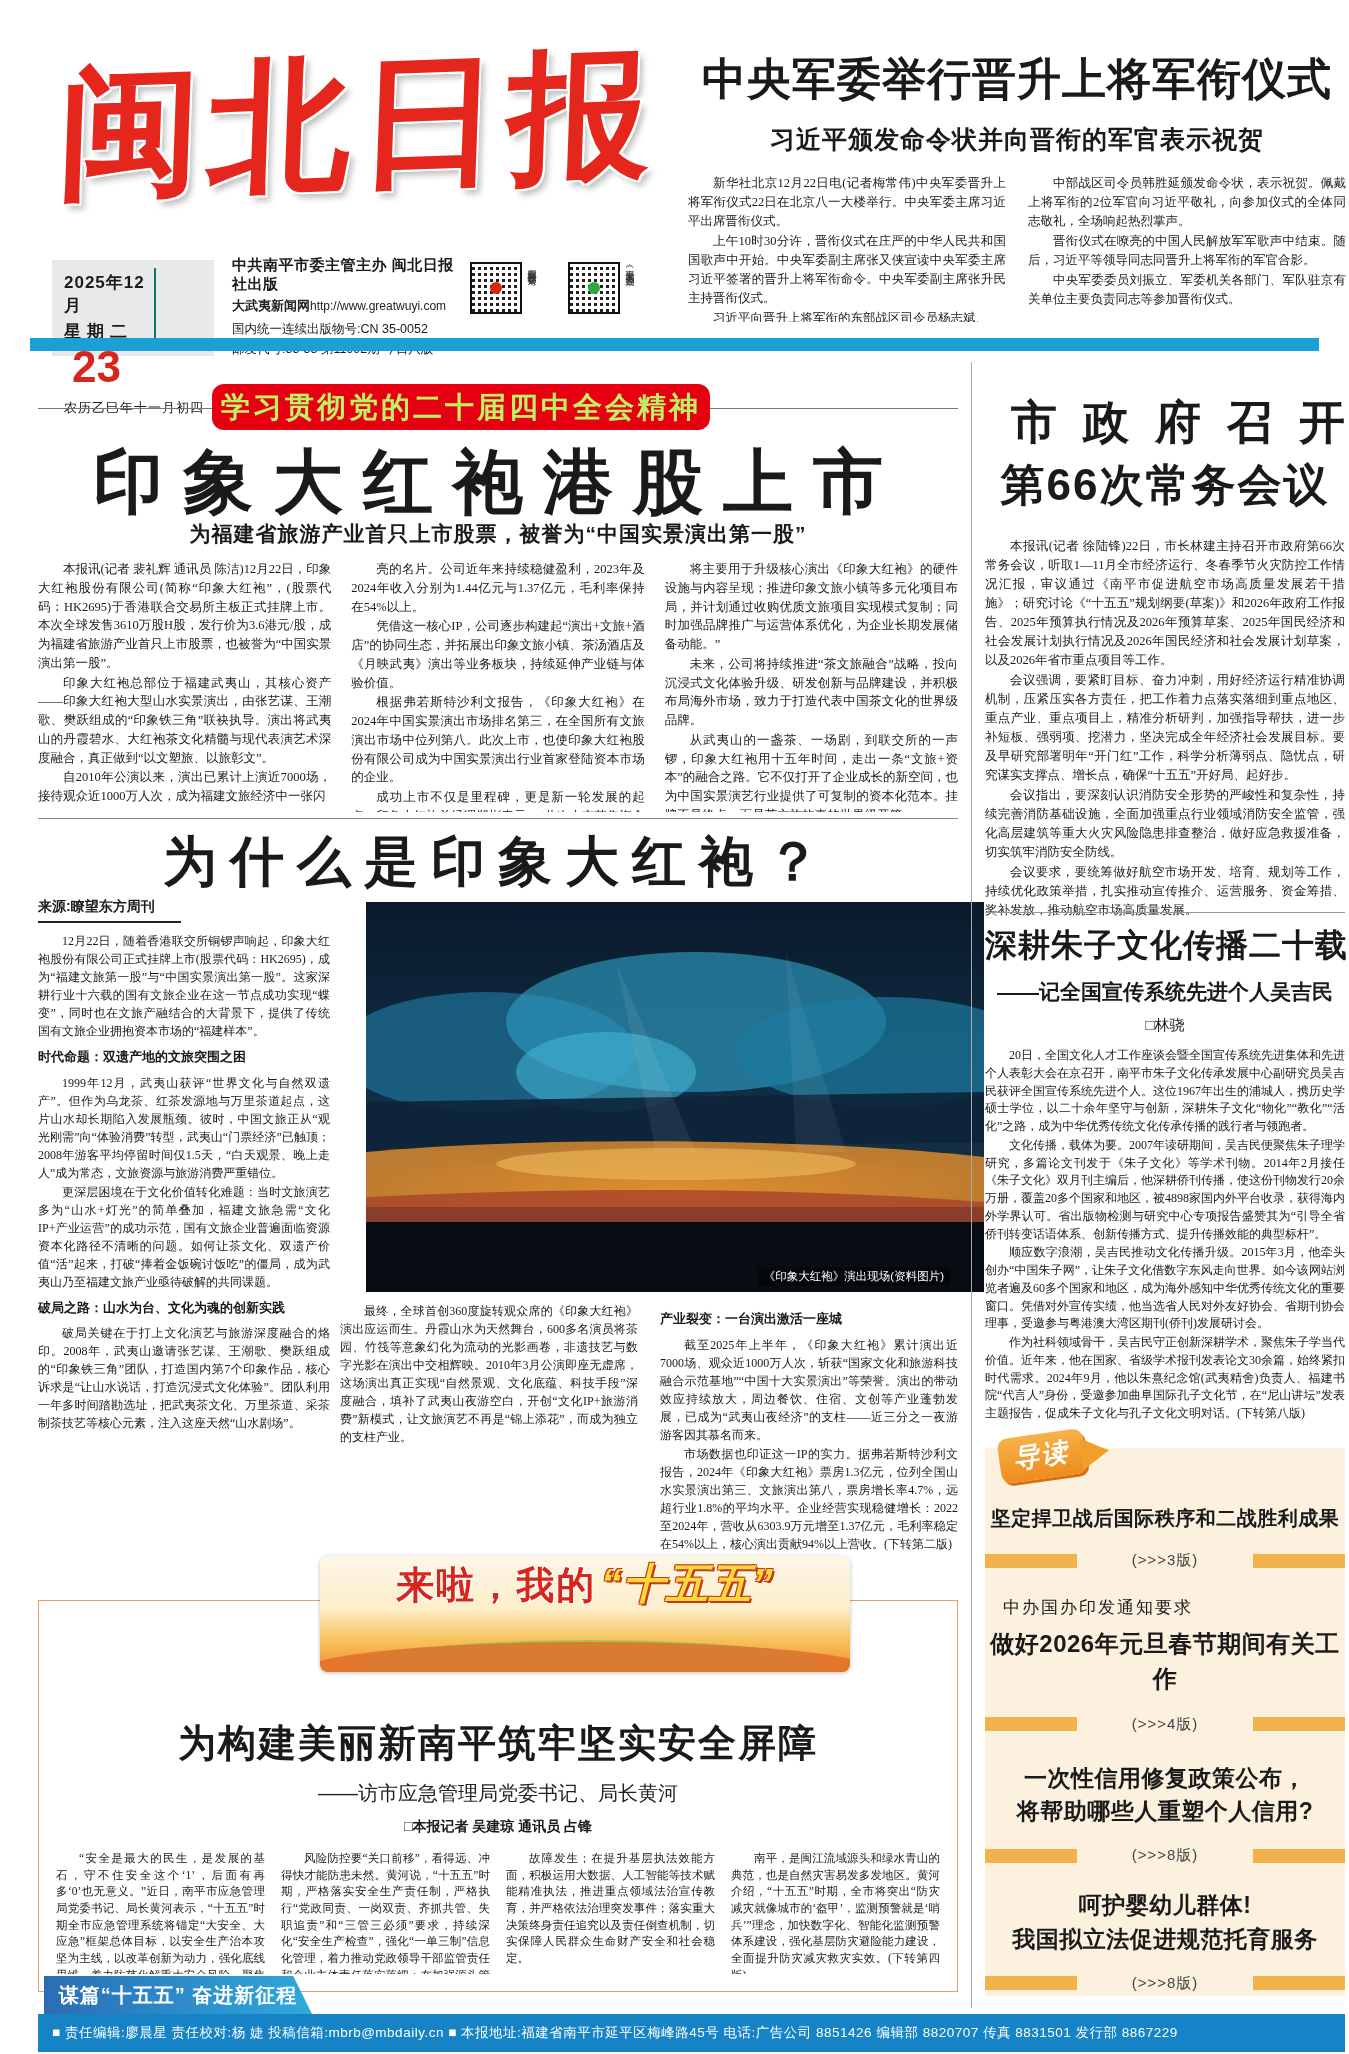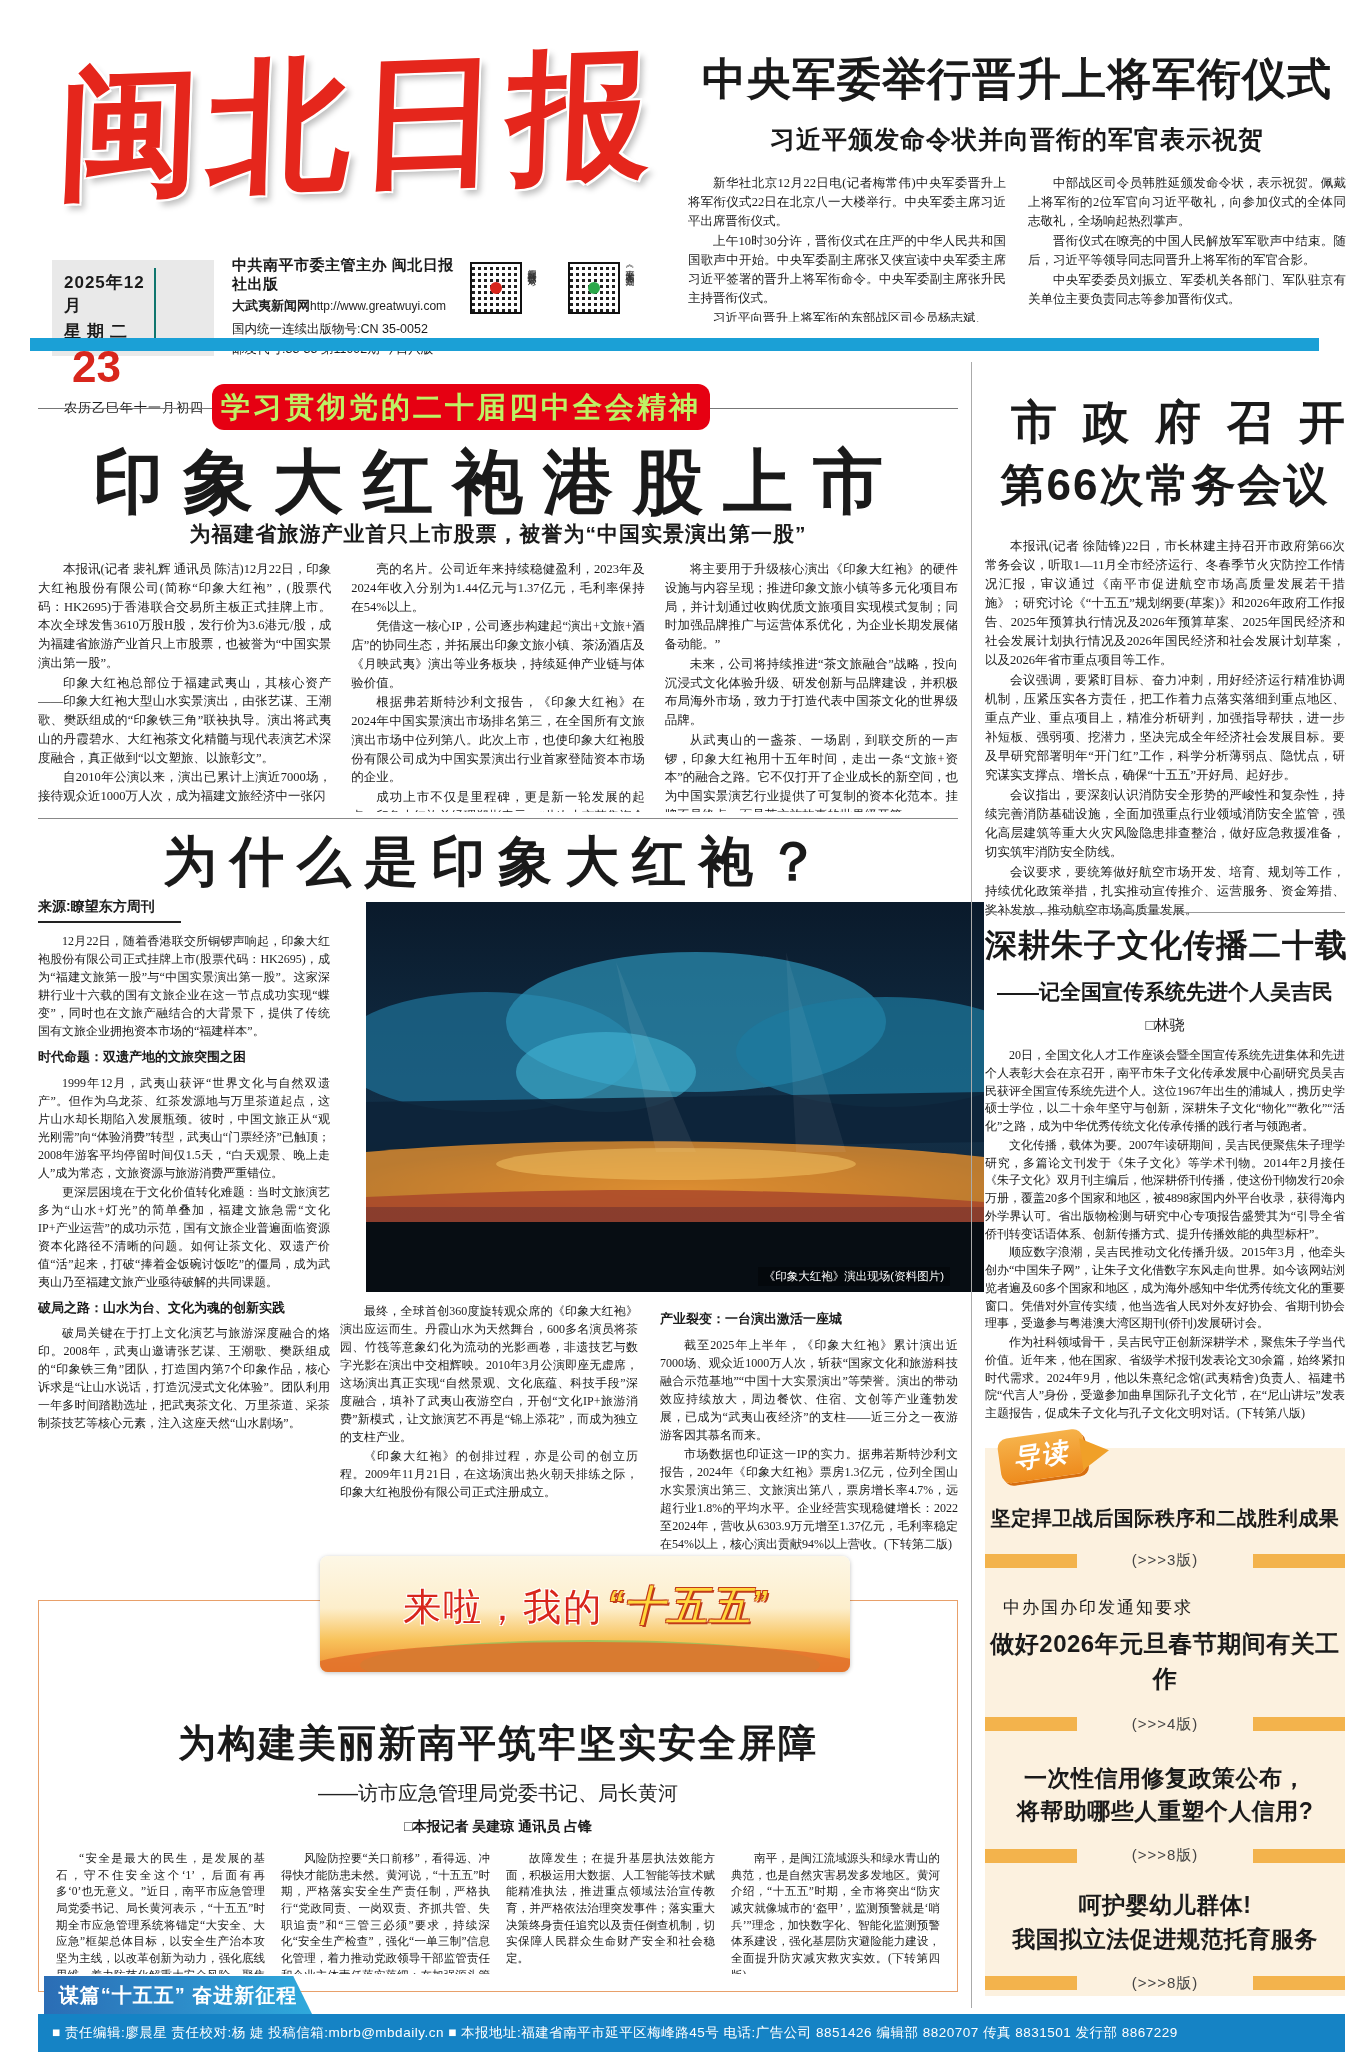--- a/index.html
+++ b/index.html
@@ -101,21 +101,21 @@
 
   
   #bottom-box{left:38px;top:1600px;width:920px;height:392px;border:1px solid #e8a06a;}
   #sww-banner{left:320px;top:1556px;width:530px;height:116px;border-radius:8px;overflow:hidden;
      background:linear-gradient(180deg,#fdf7e6 0%,#fdeecb 45%,#f8c35c 72%,#ef8d2f 100%);
      box-shadow:0 1px 4px rgba(0,0,0,.25);text-align:center;}
   #sww-banner .hill{position:absolute;left:40px;bottom:-18px;width:460px;height:50px;border-radius:50%;
      background:#8cbf5a;opacity:.75;}
   #sww-banner .wave{position:absolute;left:-20px;bottom:-30px;width:580px;height:60px;border-radius:50%;
      background:#e2702a;opacity:.85;}
-  #sww-text{position:relative;margin-top:22px;font-weight:400;}
+  #sww-text{position:relative;font-weight:700;}
   #sww-text .p1{color:#d8261c;font-size:38px;letter-spacing:2px;
      text-shadow:1px 1px 0 #fff,-1px -1px 0 #fff,1px -1px 0 #fff,-1px 1px 0 #fff;}
   #sww-text .p2{color:#ffd83d;font-size:42px;font-style:italic;letter-spacing:1px;
      text-shadow:2px 2px 0 #c23a18,-1px -1px 0 #c23a18,1px -1px 0 #c23a18,-1px 1px 0 #c23a18;}
   #bh-title{left:38px;top:1718px;width:920px;text-align:center;font-size:38px;font-weight:900;letter-spacing:2px;}
   #bh-sub{left:38px;top:1780px;width:920px;text-align:center;font-size:20px;color:#222;}
   #bh-byline{left:38px;top:1818px;width:920px;text-align:center;font-size:14px;font-weight:bold;}
   #bh-cols{left:56px;top:1850px;width:884px;gap:16px;height:124px;font-size:11.5px;line-height:1.45;}
   #plan-tab{left:44px;top:1976px;width:268px;height:38px;line-height:38px;color:#fff;font-size:20px;
      font-weight:900;text-align:center;letter-spacing:1px;
@@ -250,21 +250,20 @@
       <polygon points="250,60 290,250 330,250" fill="#ffffff" opacity="0.07"></polygon>
       <polygon points="420,50 430,250 480,250" fill="#ffffff" opacity="0.06"></polygon>
       <ellipse cx="310" cy="262" rx="180" ry="16" fill="#f6c766" opacity="0.5"></ellipse>
     </svg>
     <div id="photo-caption">《印象大红袍》演出现场(资料图片)</div>
   </div>
 
   <div class="abs colwrap serif" id="mid-cols">
     <div class="col">
         <p class="para">最终，全球首创360度旋转观众席的《印象大红袍》演出应运而生。丹霞山水为天然舞台，600多名演员将茶园、竹筏等意象幻化为流动的光影画卷，非遗技艺与数字光影在演出中交相辉映。2010年3月公演即座无虚席，这场演出真正实现“自然景观、文化底蕴、科技手段”深度融合，填补了武夷山夜游空白，开创“文化IP+旅游消费”新模式，让文旅演艺不再是“锦上添花”，而成为独立的支柱产业。</p>
-        <p class="para">《印象大红袍》的创排过程，亦是公司的创立历程。2009年11月21日，在这场演出热火朝天排练之际，印象大红袍股份有限公司正式注册成立。</p>
       </div>
     <div class="col">
       <div class="subhead">产业裂变：一台演出激活一座城</div>
       <div>
           <p class="para">截至2025年上半年，《印象大红袍》累计演出近7000场、观众近1000万人次，斩获“国家文化和旅游科技融合示范基地”“中国十大实景演出”等荣誉。演出的带动效应持续放大，周边餐饮、住宿、文创等产业蓬勃发展，已成为“武夷山夜经济”的支柱——近三分之一夜游游客因其慕名而来。</p>
           <p class="para">市场数据也印证这一IP的实力。据弗若斯特沙利文报告，2024年《印象大红袍》票房1.3亿元，位列全国山水实景演出第三、文旅演出第八，票房增长率4.7%，远超行业1.8%的平均水平。企业经营实现稳健增长：2022至2024年，营收从6303.9万元增至1.37亿元，毛利率稳定在54%以上，核心演出贡献94%以上营收。(下转第二版)</p>
         </div>
     </div>
   </div>
 

